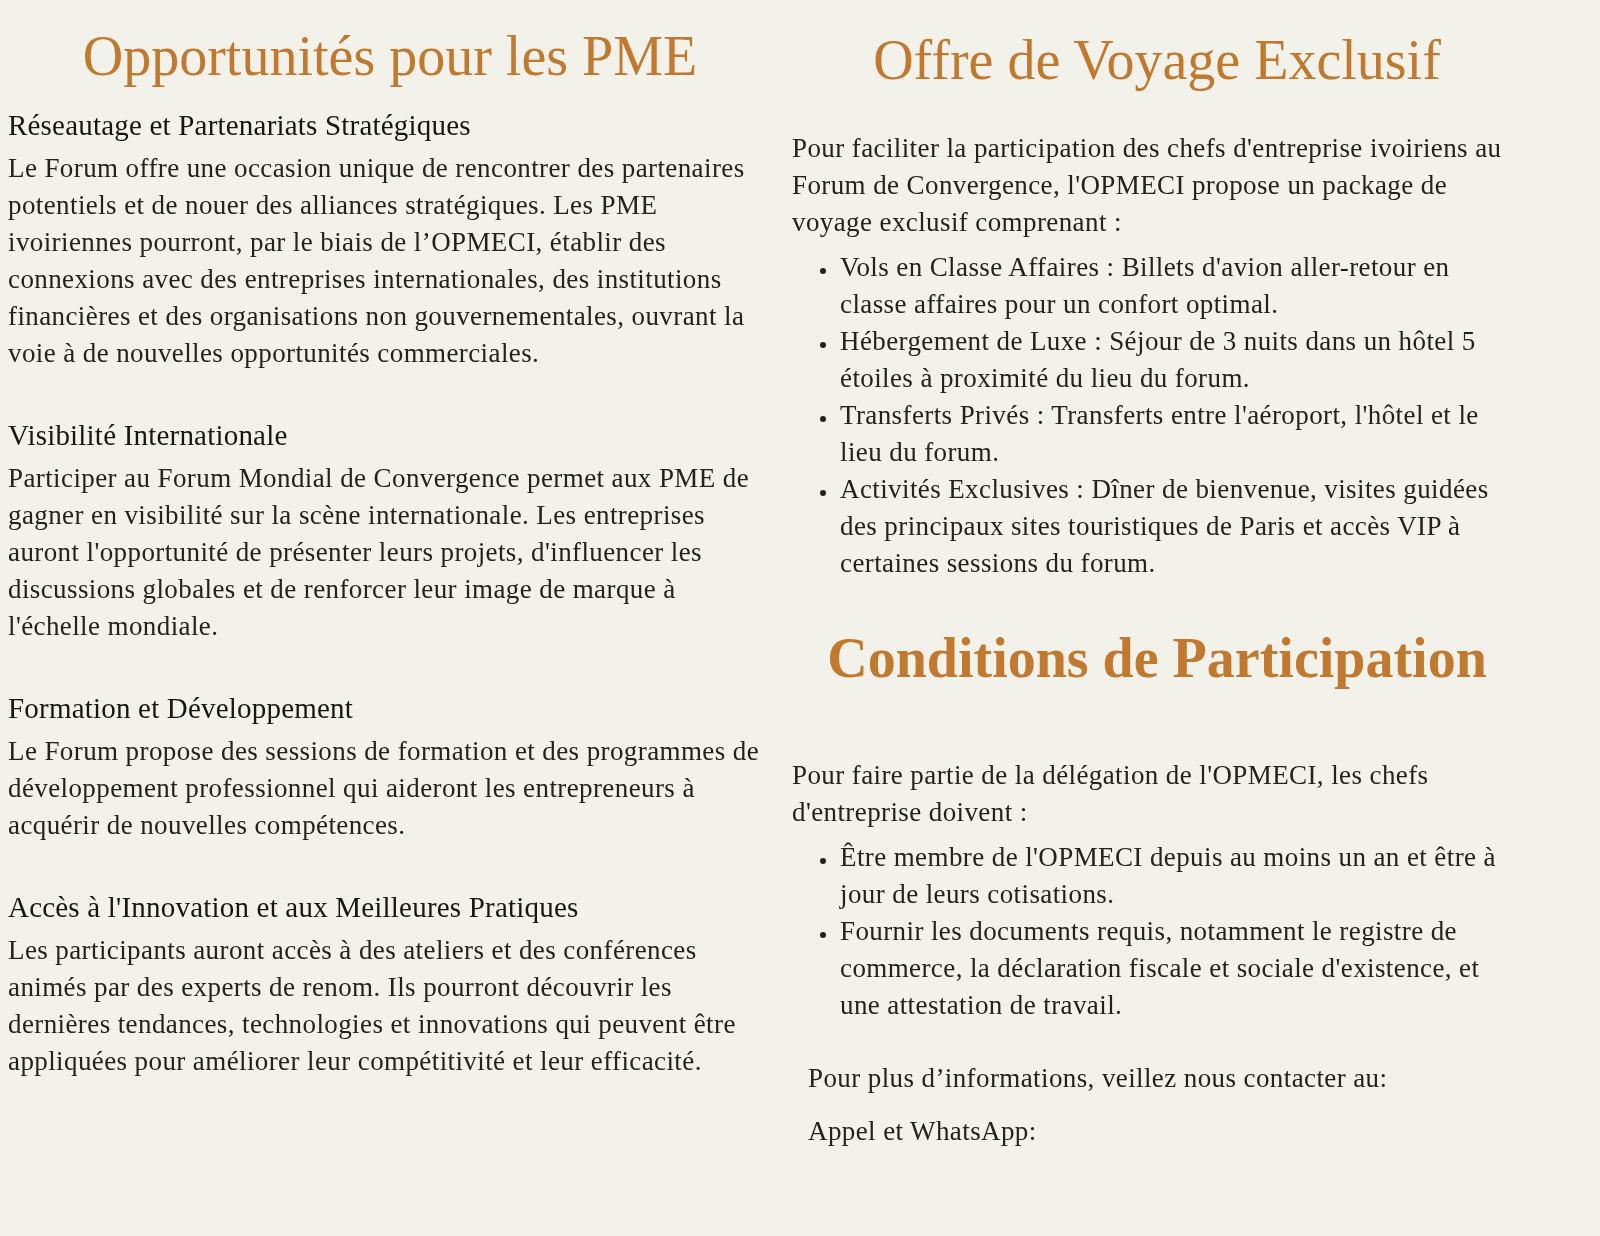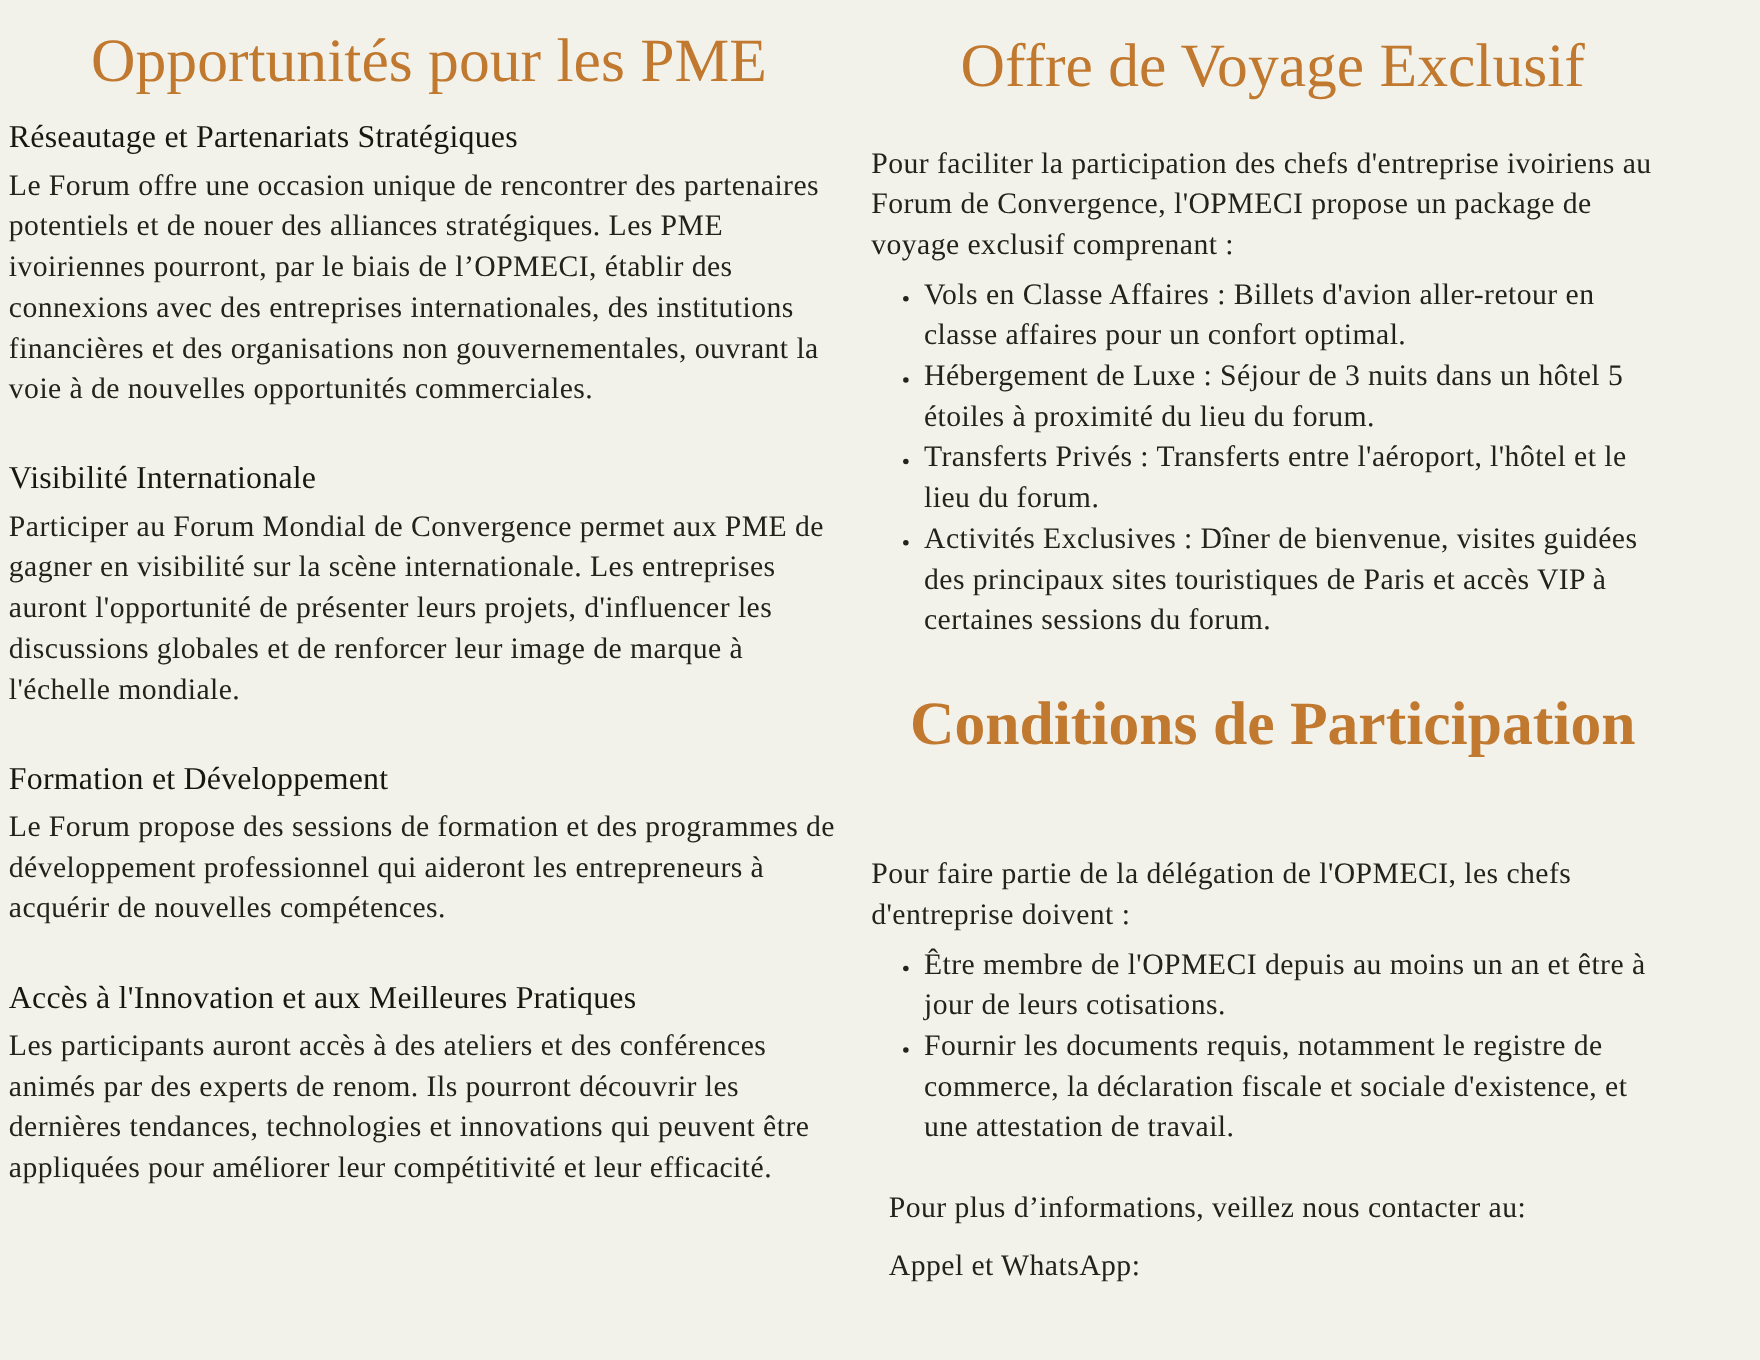--- a/index.html
+++ b/index.html
@@ -62,21 +62,21 @@
     list-style: disc outside;
   }
   ul.bullet-list li {
     font-size: 27px;
     line-height: 37px;
     letter-spacing: 0.4px;
     padding-left: 2px;
   }
   ul.bullet-list li::marker { font-size: 0.72em; }
   .conditions-title { margin-top: 44px; margin-bottom: 0; font-weight: bold; }
-  .conditions-intro { margin-top: 85px; font-family: Liberation Serif, serif; }
+  .conditions-intro { margin-top: 66px; font-family: Liberation Serif, serif; }
   .contact-block { margin-top: 36px; }
   .contact-line { margin: 16px; }
 </style>
 </head>
 <body>
 
 <div class="page">
 
   <div class="col col-left">
     <div class="main-title">Opportunités pour les PME</div>

